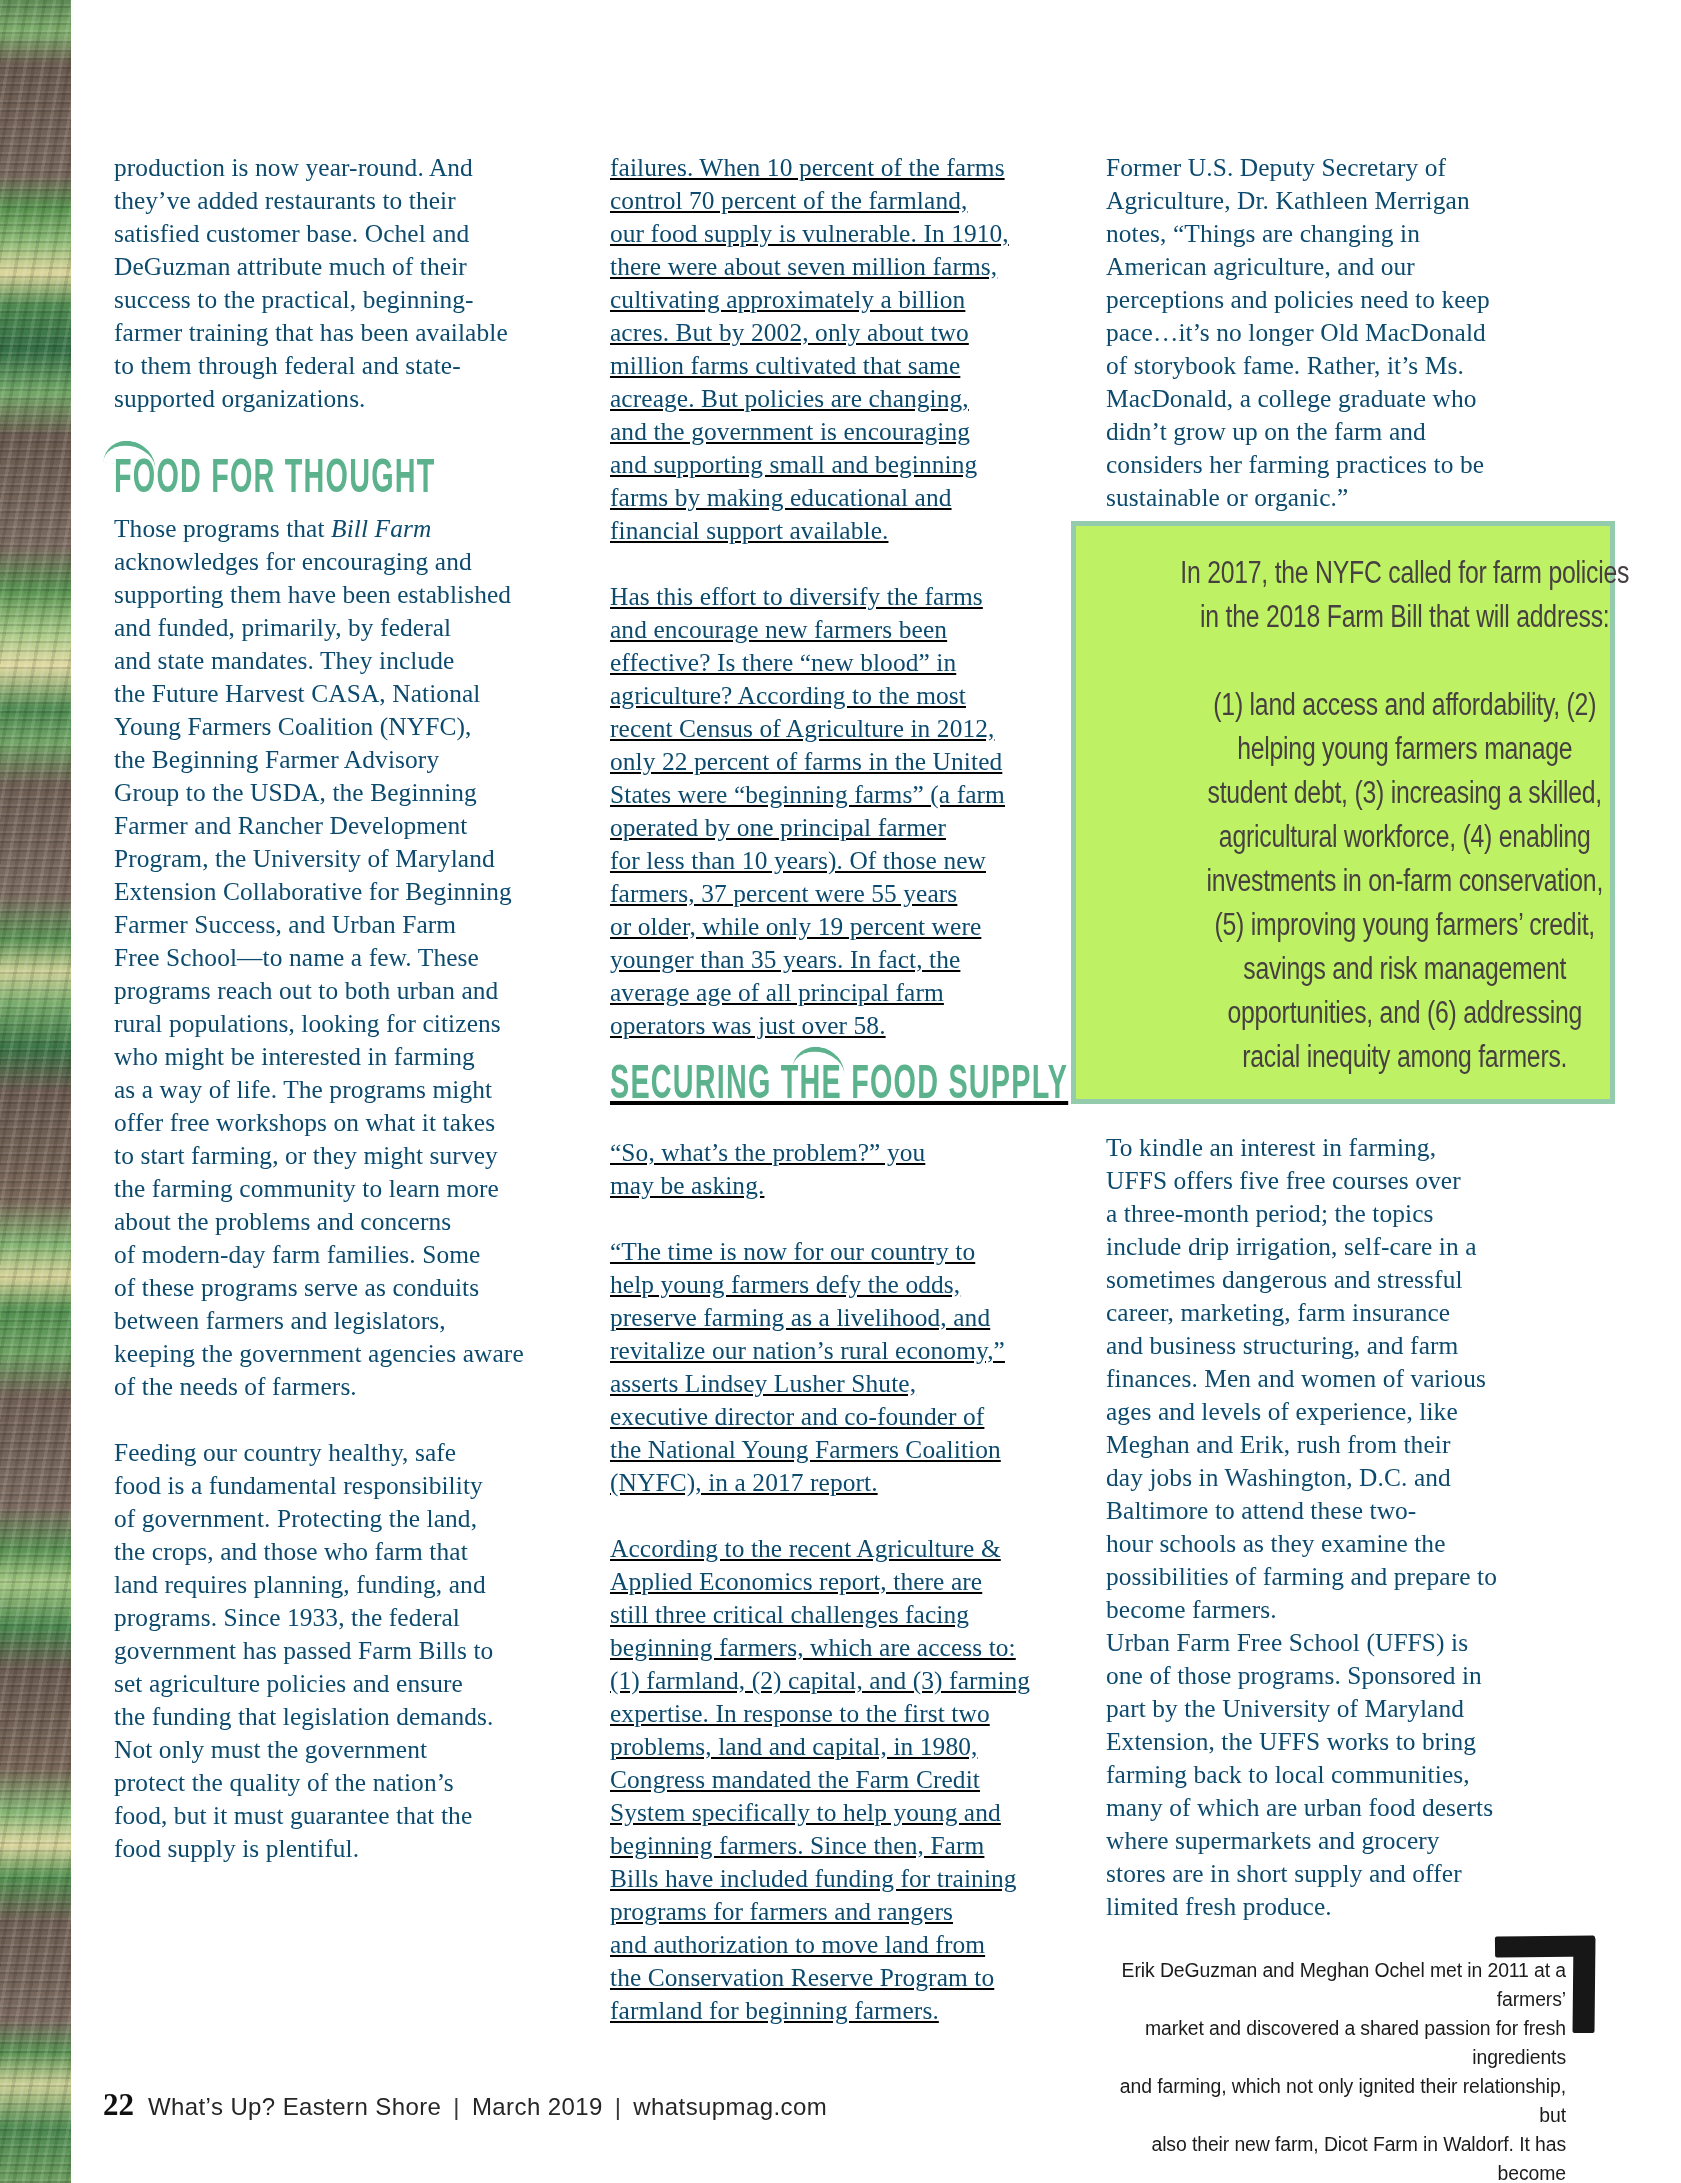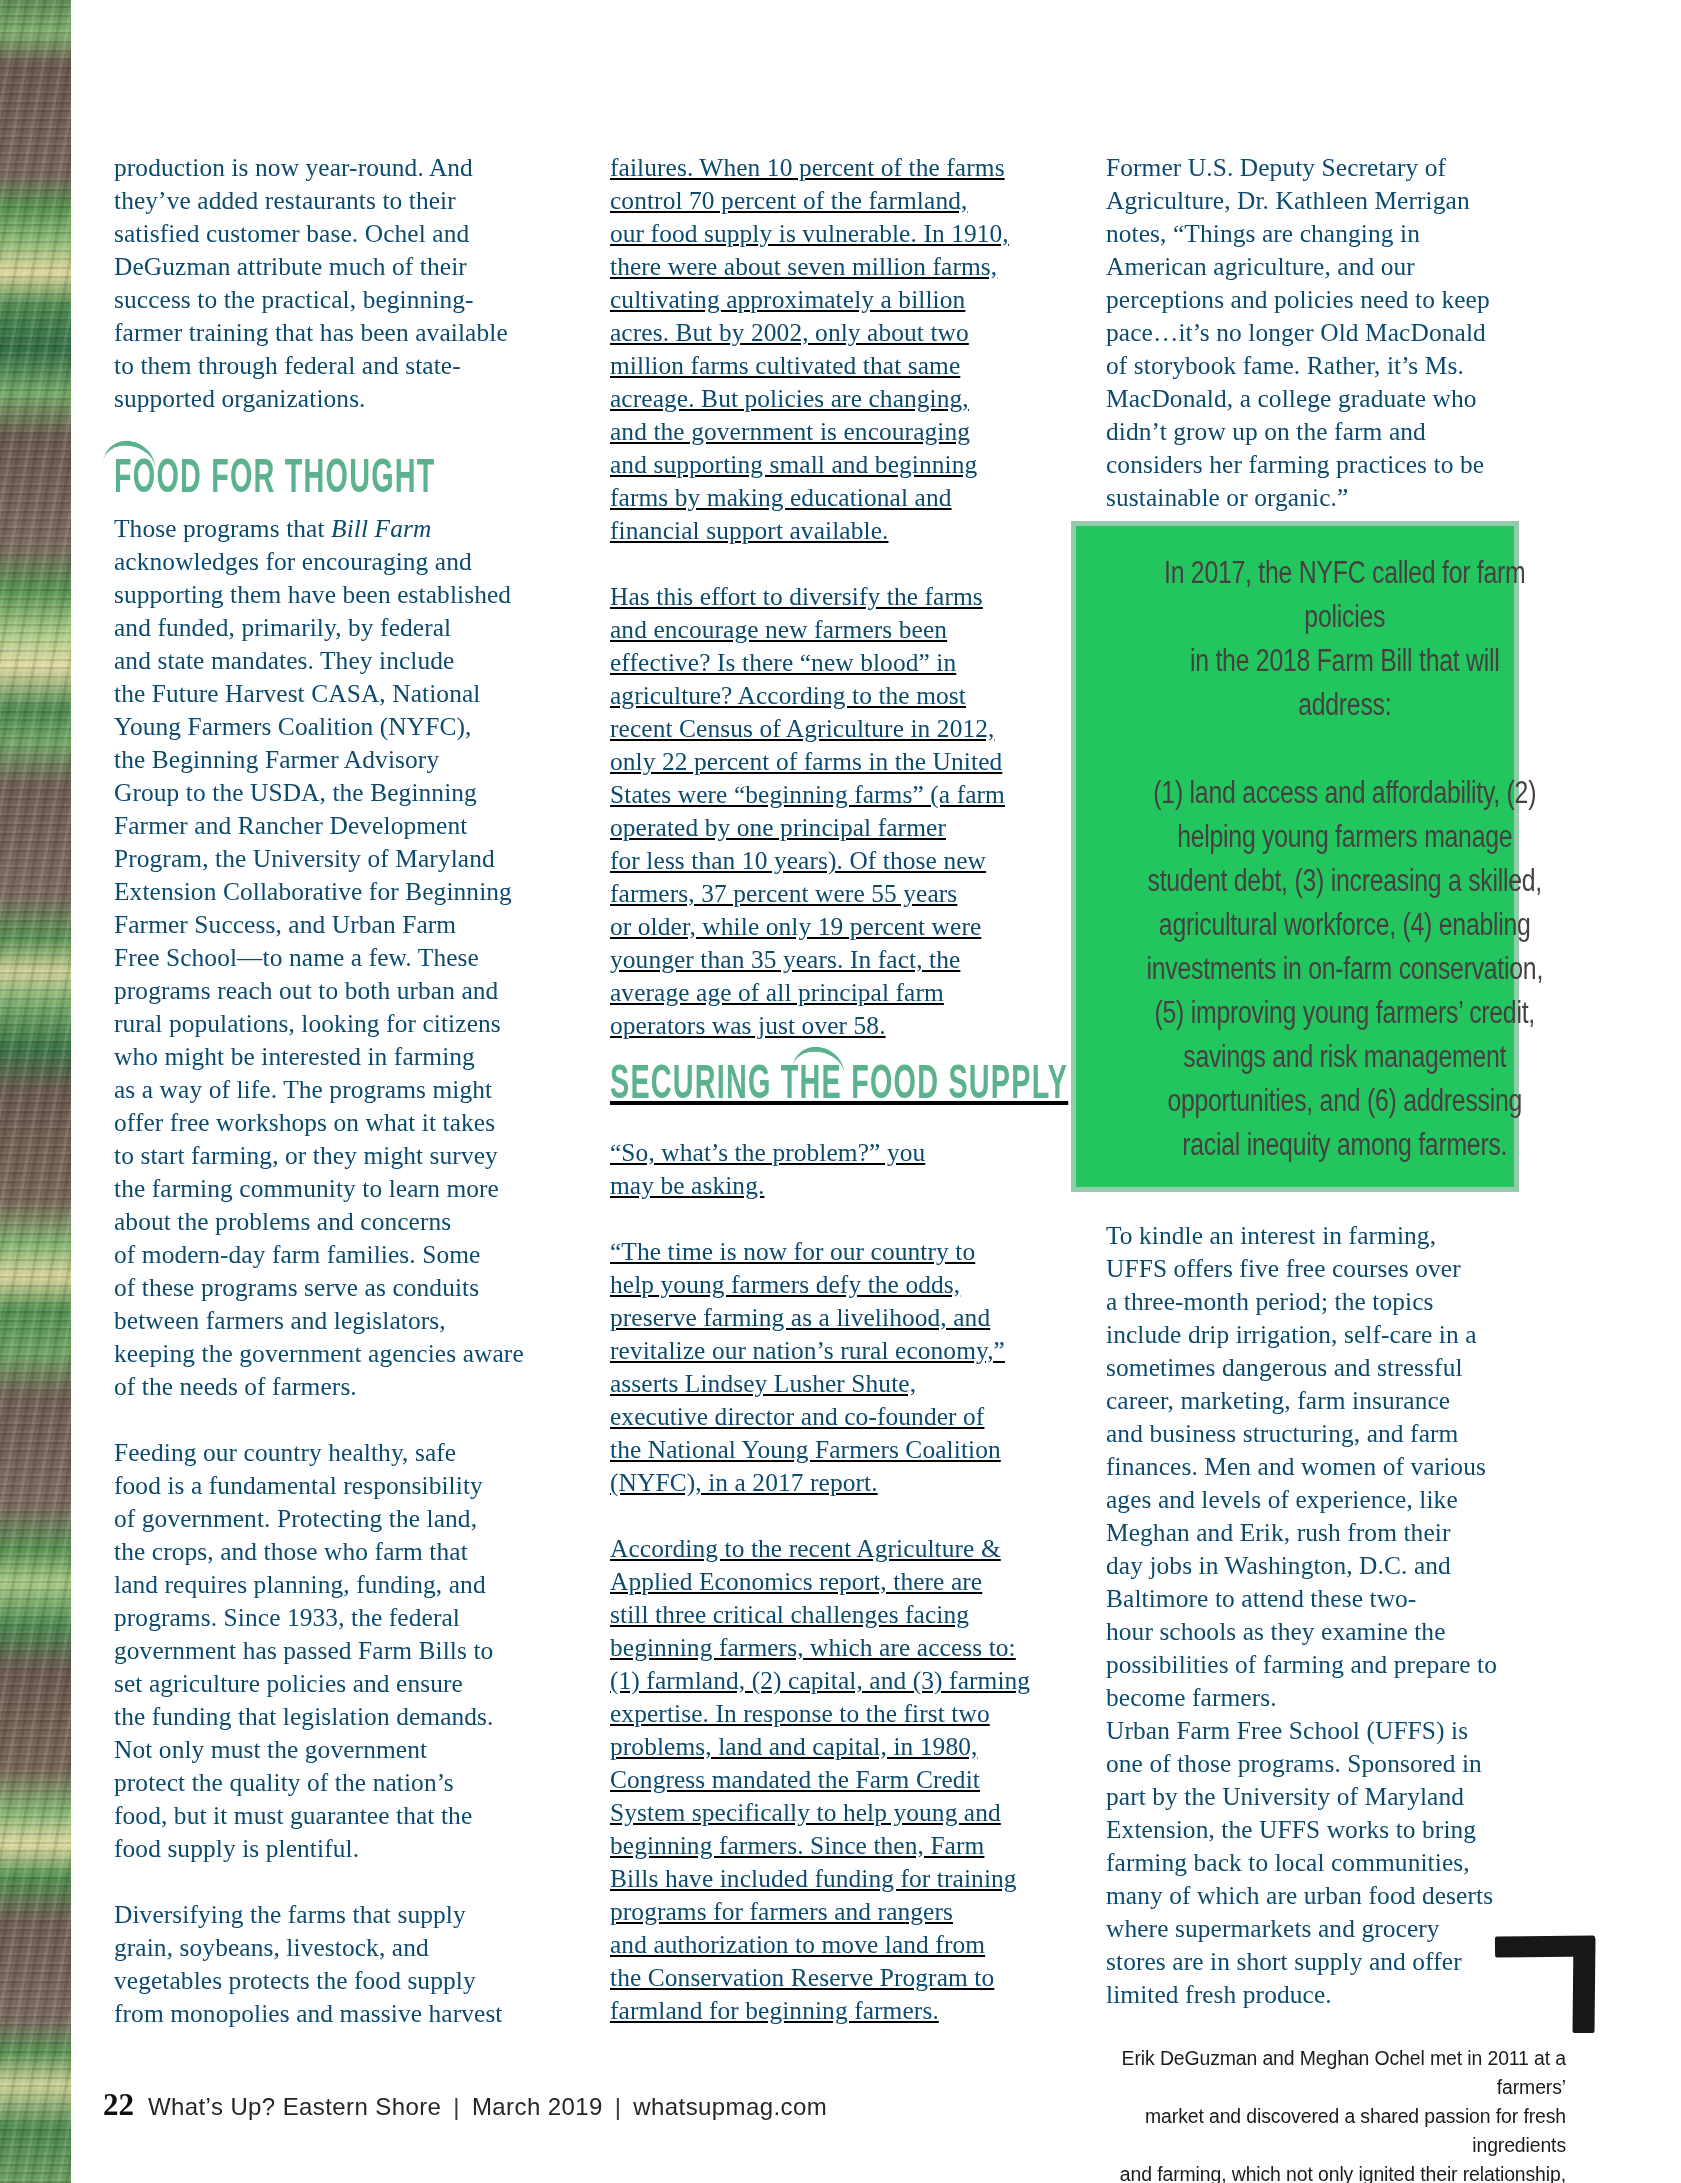--- a/index.html
+++ b/index.html
@@ -51,22 +51,22 @@
     border-top:5.4px solid #5bb28c;
     border-radius:100% 100% 0 0 / 200% 200% 0 0;
     transform:rotate(5deg);
   }
   .header-1{margin:8px 0 9.4px !important;}
   .header-1 .swash{right:402px;}
   .header-2{margin:12px 0 27px !important;}
   .header-2 .swash{right:107px;}
 
   .callout-box{
-    border:5.4px solid #95cbad;margin:6.7px 0 27px 0;width:448px;margin-left:-35px;
-    padding:25.4px 20px 20px 20px;box-sizing:border-box;background:#22c55e;
+    border:5.4px solid #95cbad;margin:6.7px 0 27px 0;width:544px;margin-left:-35px;
+    padding:25.4px 20px 20px 20px;box-sizing:border-box;background:#bef264;
   }
   .callout-text{
     font-family:"Liberation Sans", sans-serif;color:#474041;text-align:center;
     font-size:31px;line-height:44px;white-space:pre-line;letter-spacing:-0.3px;
     transform:scaleX(0.80);transform-origin:center top;width:125%;margin-left:-12.5%;
   }
   .callout-intro{margin:0 0 44px 0;}
   .callout-items{margin:0;}
 
   .photo-caption{
@@ -146,24 +146,20 @@
 the crops, and those who farm that
 land requires planning, funding, and
 programs. Since 1933, the federal
 government has passed Farm Bills to
 set agriculture policies and ensure
 the funding that legislation demands.
 Not only must the government
 protect the quality of the nation’s
 food, but it must guarantee that the
 food supply is plentiful.</p>
-  <p class="body">Diversifying the farms that supply
-grain, soybeans, livestock, and
-vegetables protects the food supply
-from monopolies and massive harvest</p>
 </div>
 
 <div class="col col-2">
   <p class="body">failures. When 10 percent of the farms
 control 70 percent of the farmland,
 our food supply is vulnerable. In 1910,
 there were about seven million farms,
 cultivating approximately a billion
 acres. But by 2002, only about two
 million farms cultivated that same

